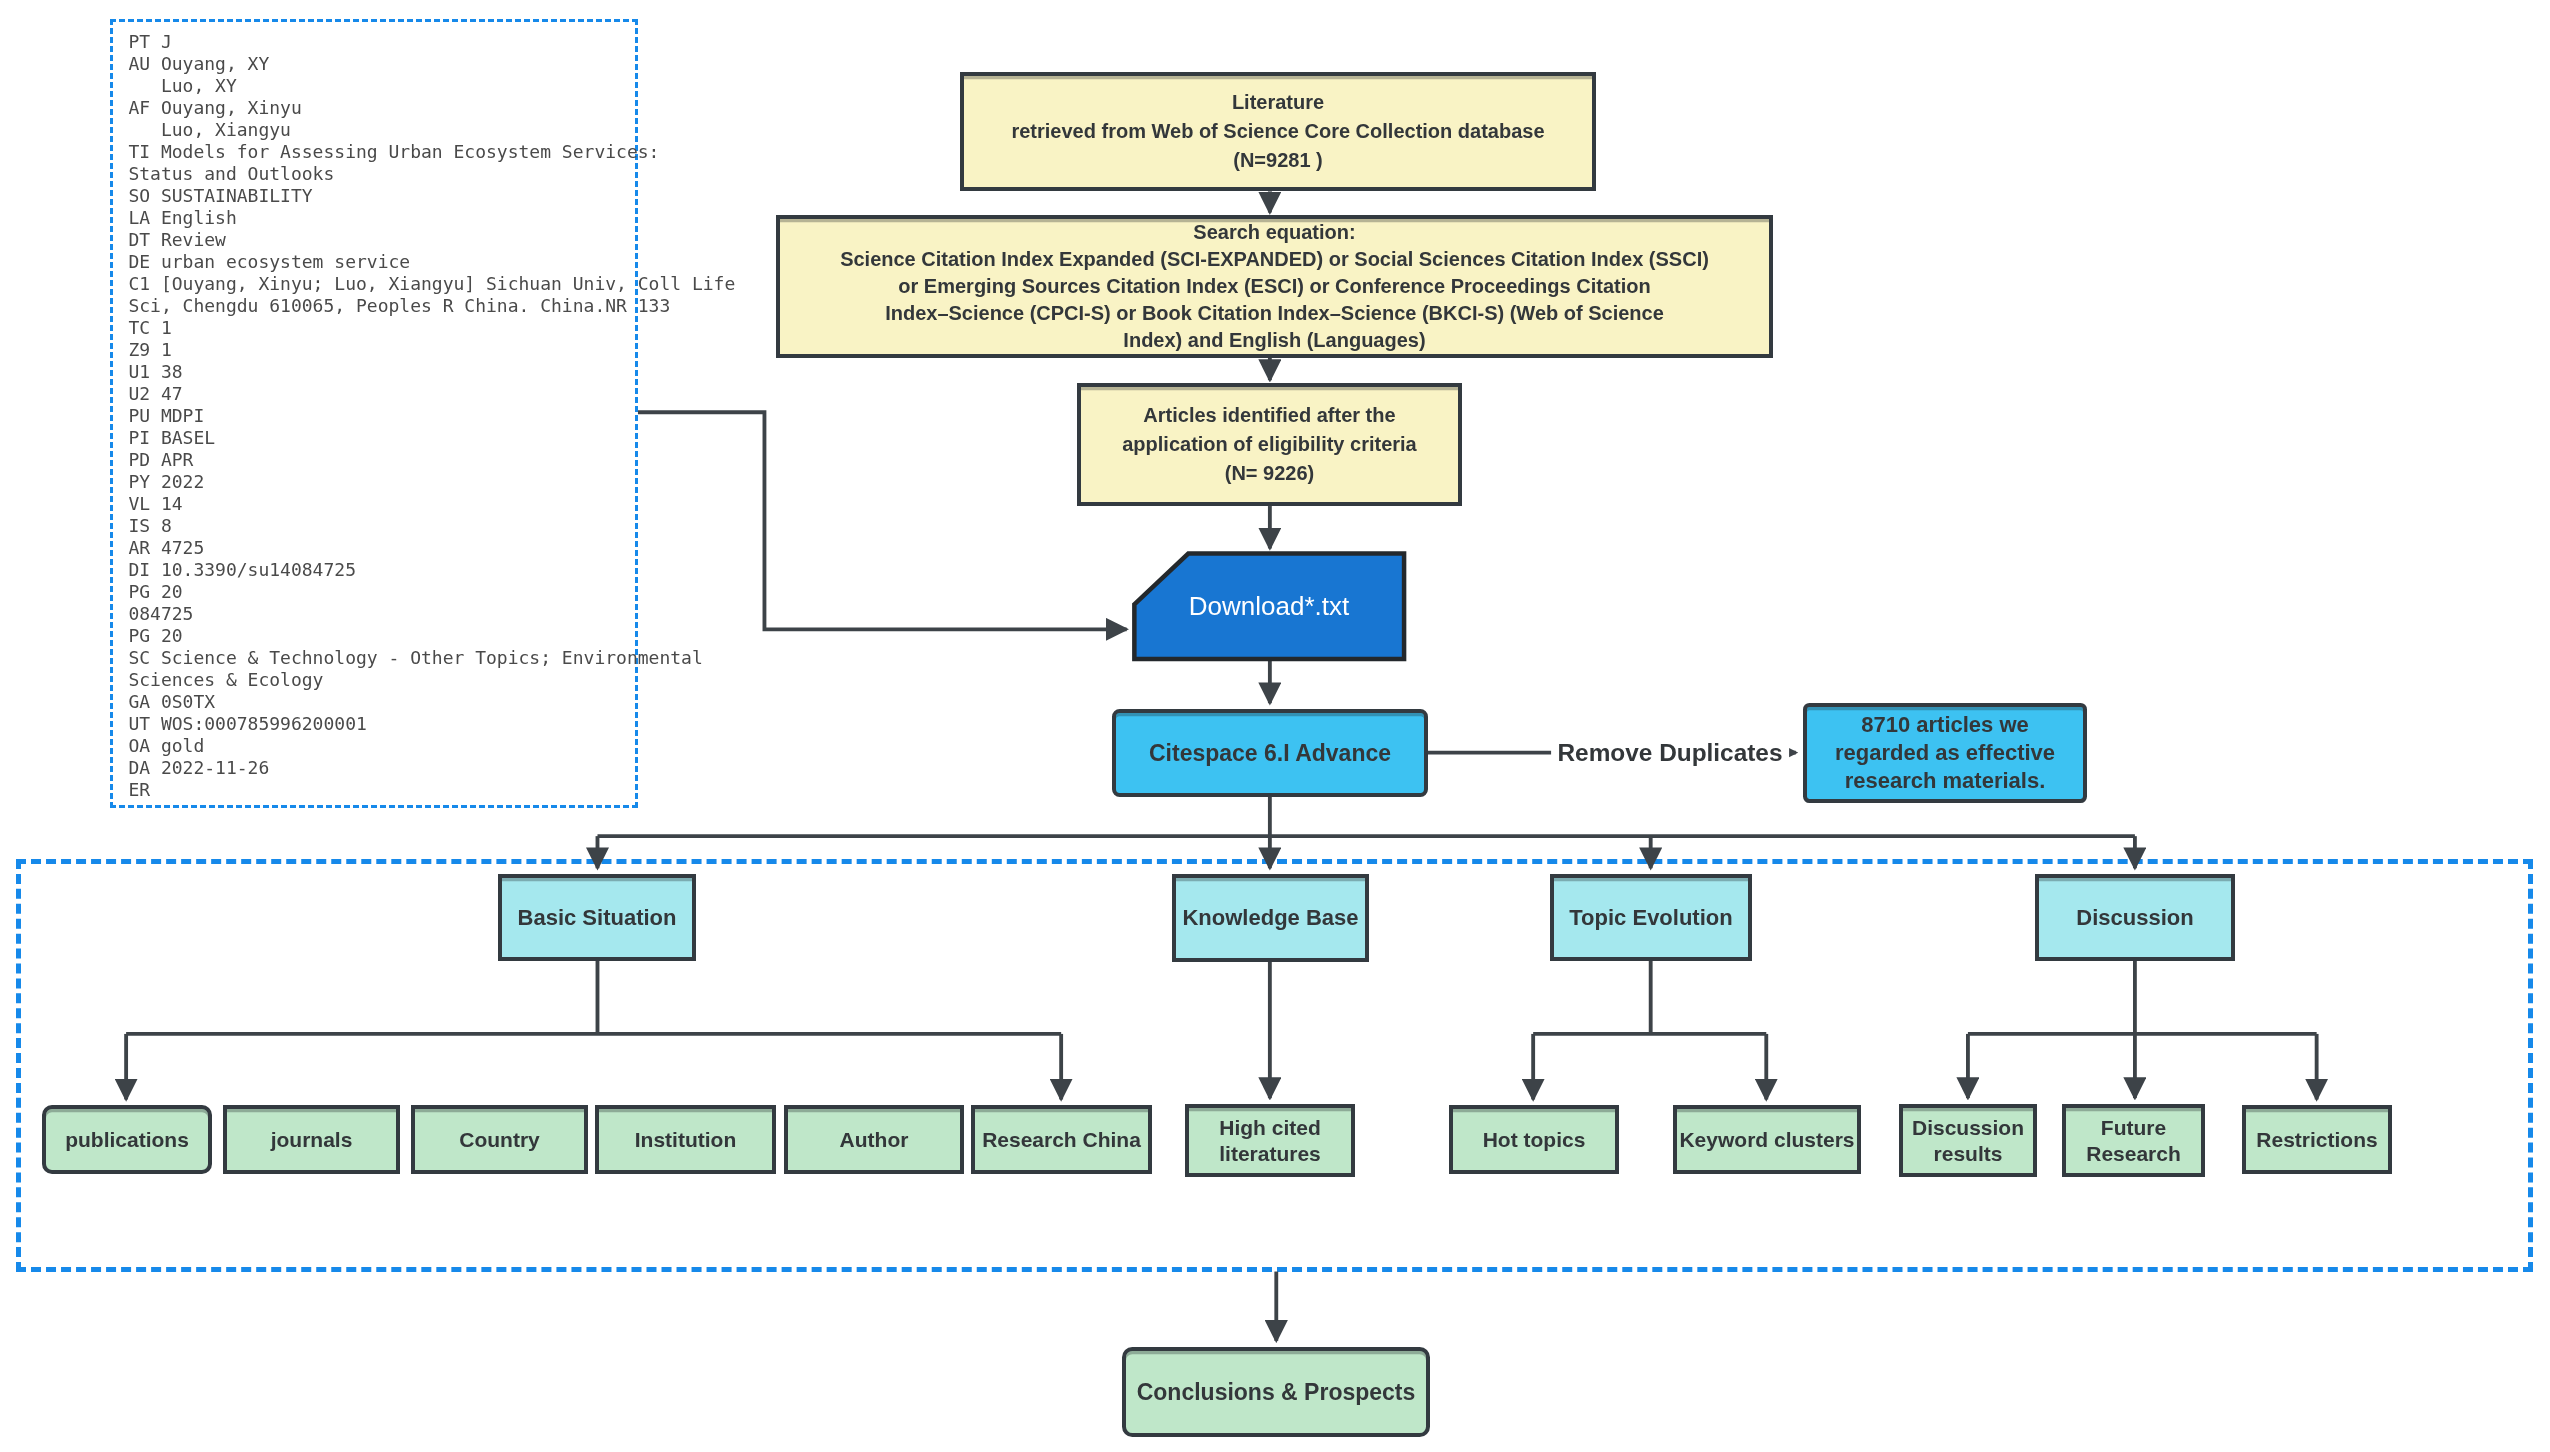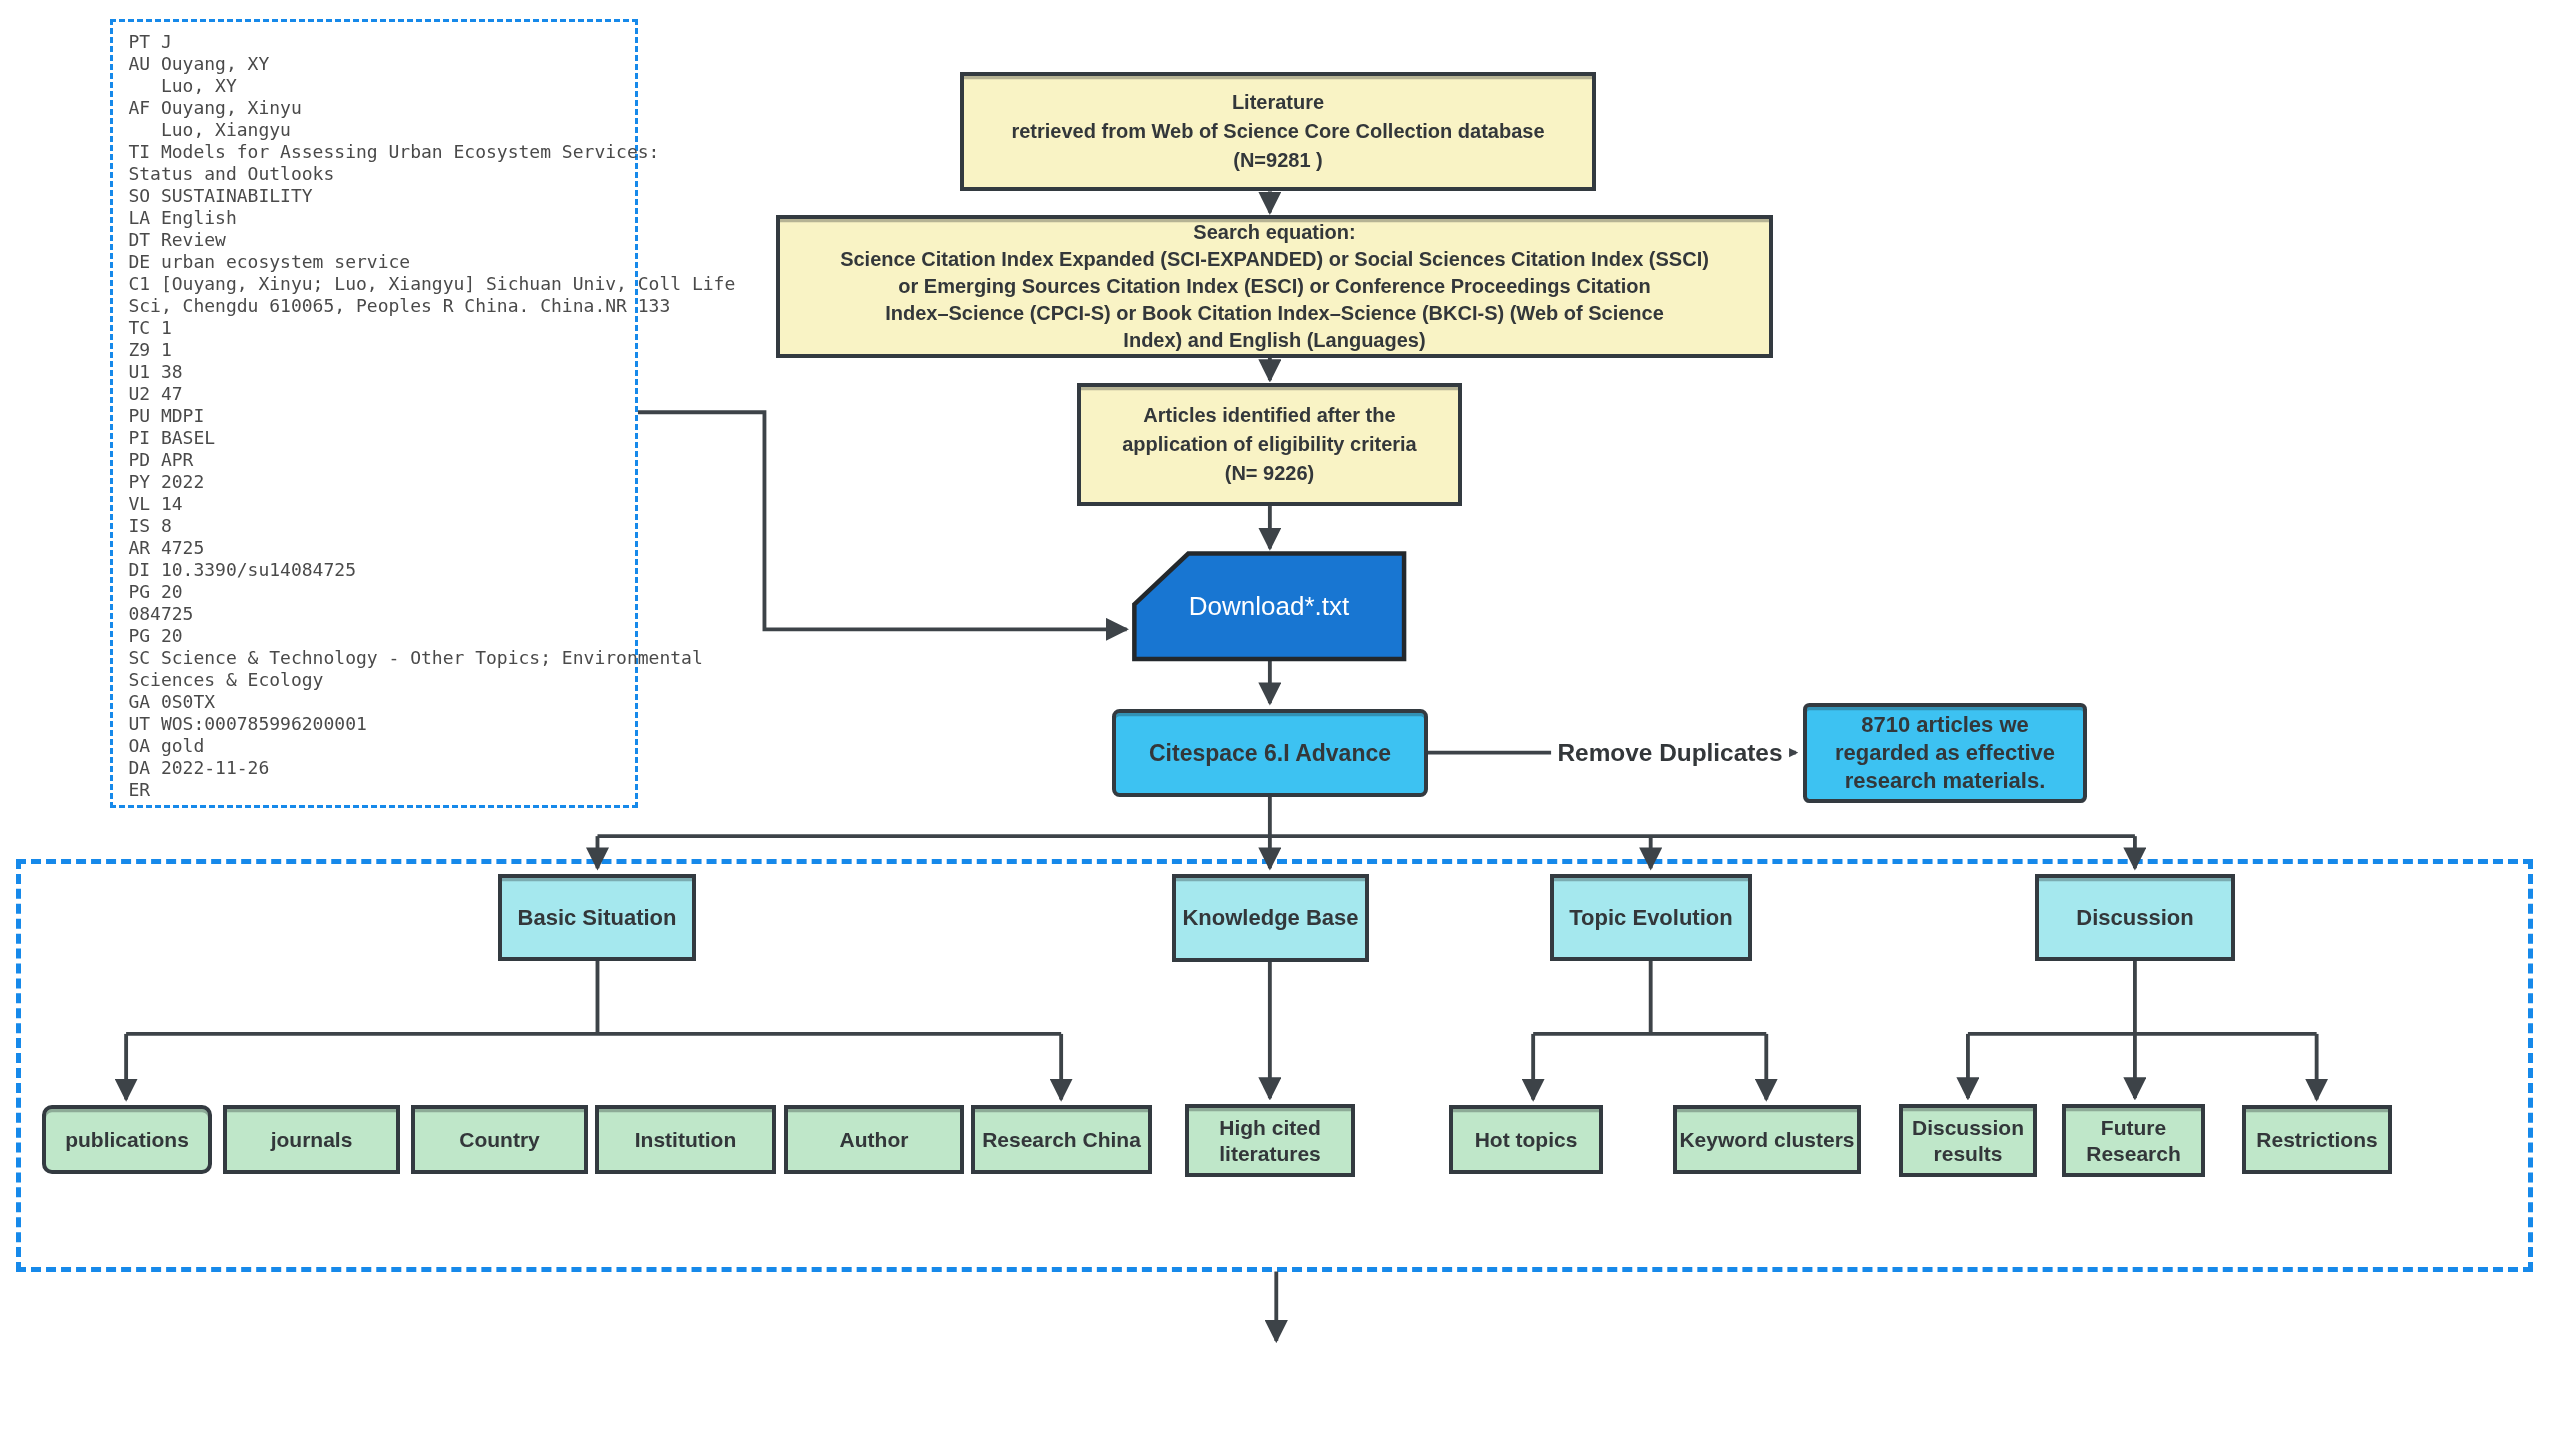--- a/index.html
+++ b/index.html
@@ -73,21 +73,21 @@
   #node-discussion{left:2035px;top:874px;width:200px;height:87px;}
 
   .green{background:var(--c-green);font-size:21px;line-height:26px;}
   #node-publications{left:42px;top:1105px;width:170px;height:69px;border-radius:10px;}
   #node-journals{left:223px;top:1105px;width:177px;height:69px;}
   #node-country{left:411px;top:1105px;width:177px;height:69px;}
   #node-institution{left:595px;top:1105px;width:181px;height:69px;}
   #node-author{left:784px;top:1105px;width:180px;height:69px;}
   #node-research-area{left:971px;top:1105px;width:181px;height:69px;}
   #node-high-cited{left:1185px;top:1104px;width:170px;height:73px;}
-  #node-hot-topics{left:1449px;top:1105px;width:154px;height:69px;}
+  #node-hot-topics{left:1449px;top:1105px;width:170px;height:69px;}
   #node-keyword-clusters{left:1673px;top:1105px;width:188px;height:69px;}
   #node-discussion-results{left:1899px;top:1104px;width:138px;height:73px;}
   #node-future-research{left:2062px;top:1104px;width:143px;height:73px;}
   #node-restrictions{left:2242px;top:1105px;width:150px;height:69px;}
 
   #node-conclusions{left:1122px;top:1347px;width:308px;height:90px;border-radius:10.3px;background:var(--c-green);font-size:23px;}
 </style>
 </head>
 <body>
 
@@ -213,15 +213,16 @@
   <div class="node green prelines" id="node-high-cited">High cited
 literatures</div>
   <div class="node green nowrap" id="node-hot-topics">Hot topics</div>
   <div class="node green nowrap" id="node-keyword-clusters">Keyword clusters</div>
   <div class="node green prelines" id="node-discussion-results">Discussion
 results</div>
   <div class="node green prelines" id="node-future-research">Future
 Research</div>
   <div class="node green nowrap" id="node-restrictions">Restrictions</div>
 
+  <div class="node nowrap" id="node-conclusions">Conclusions &amp; Prospects</div>
 
 </div>
 
 
 </body></html>

